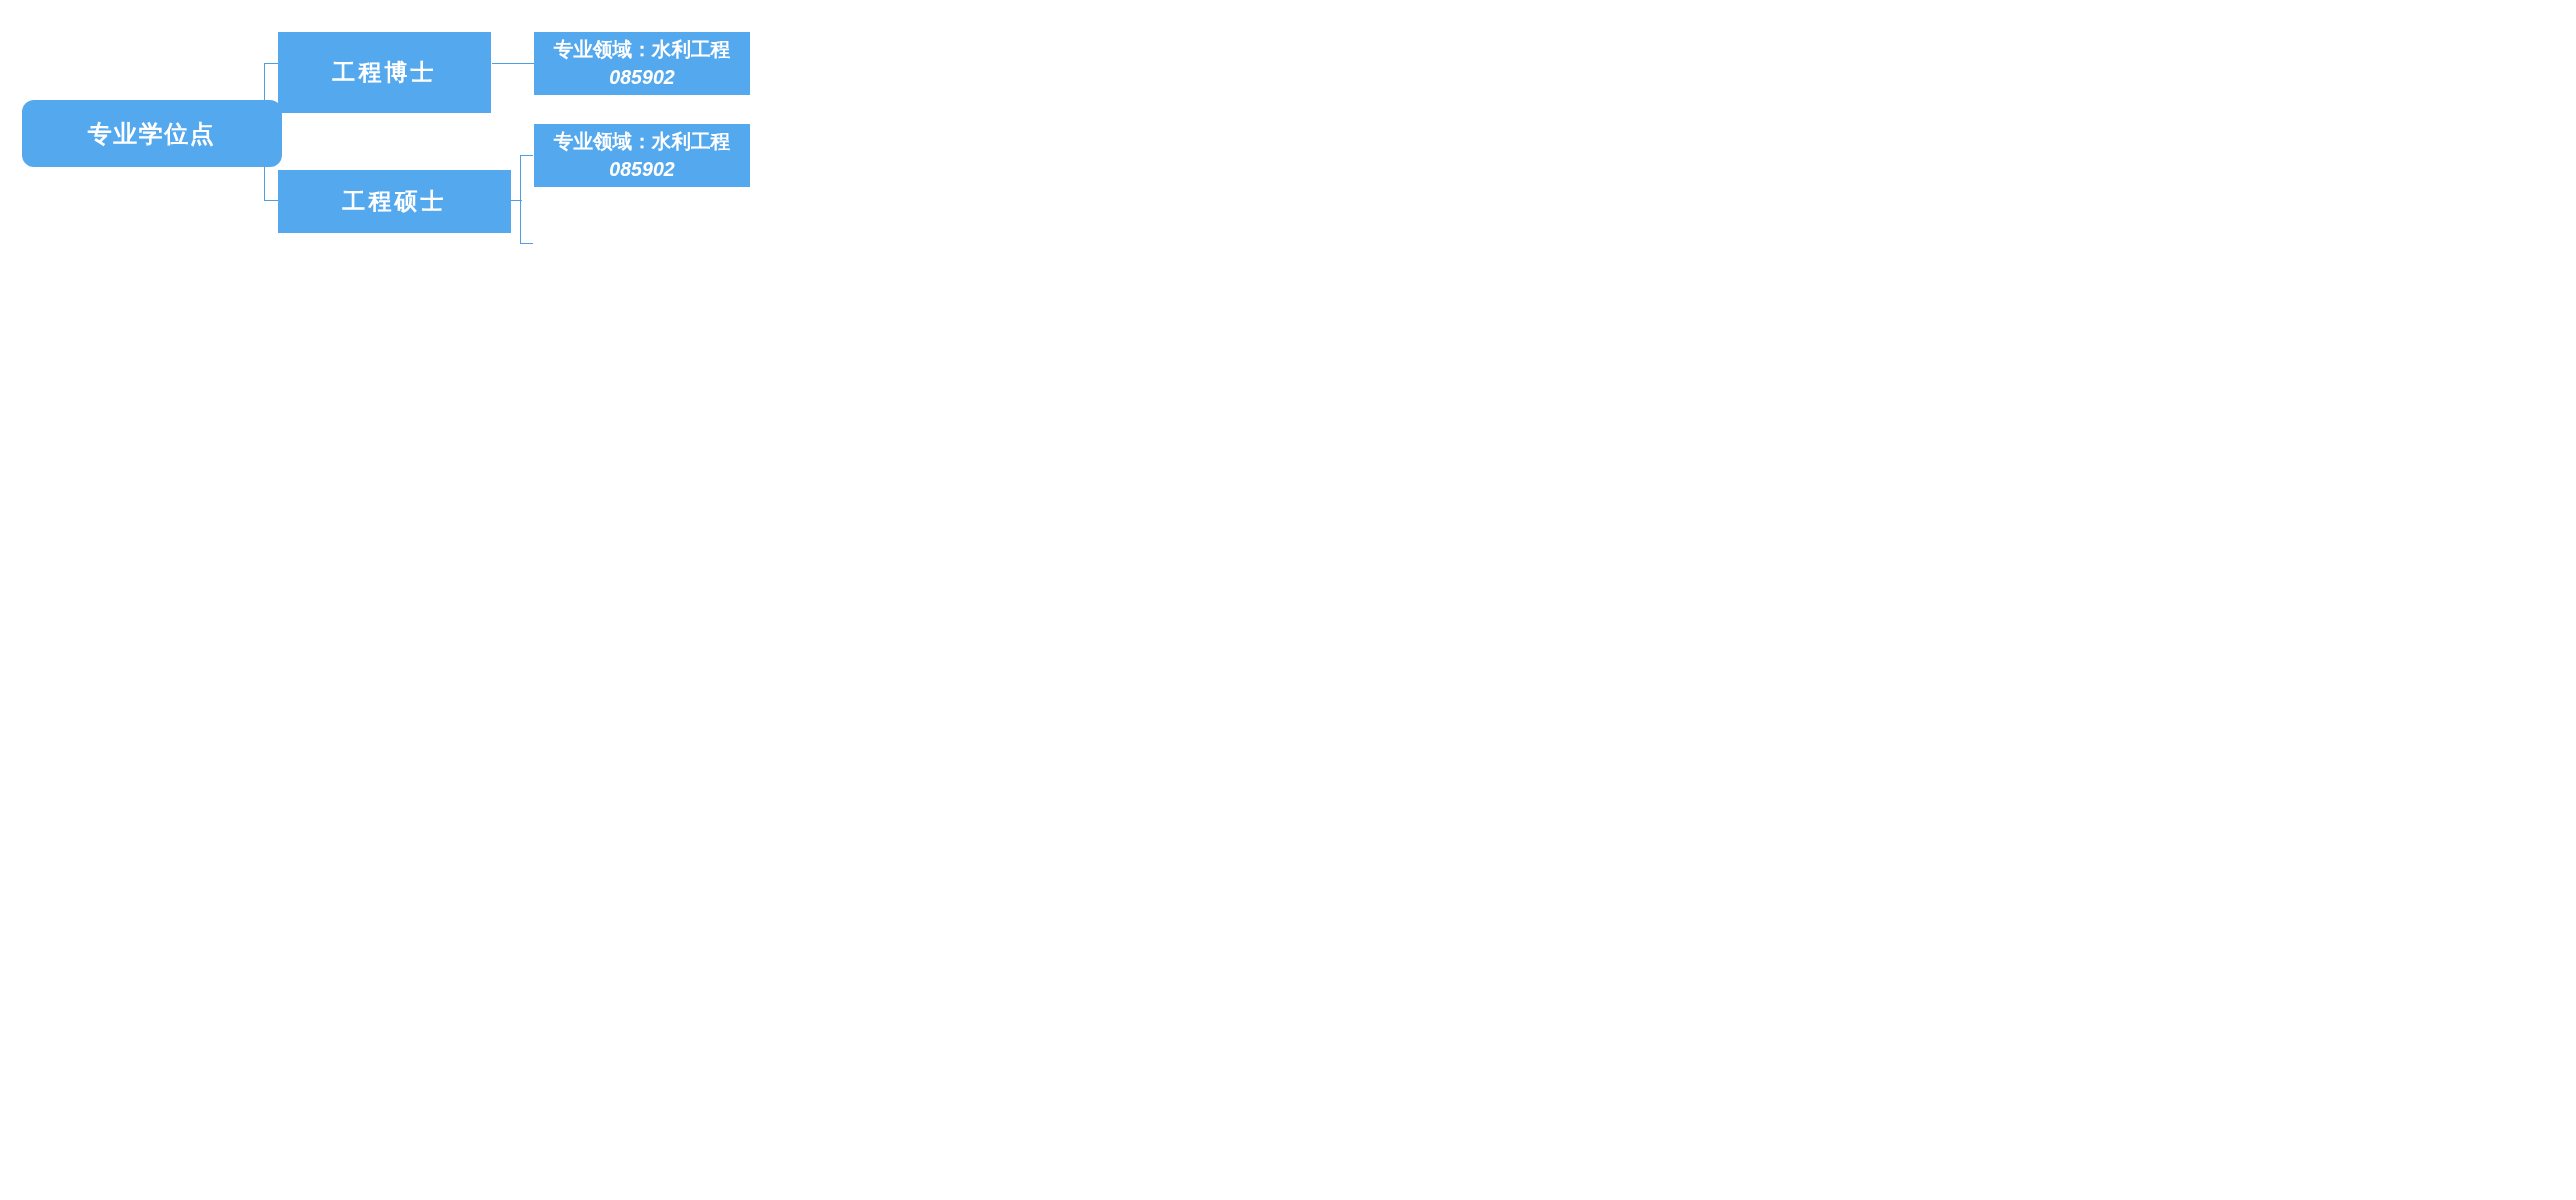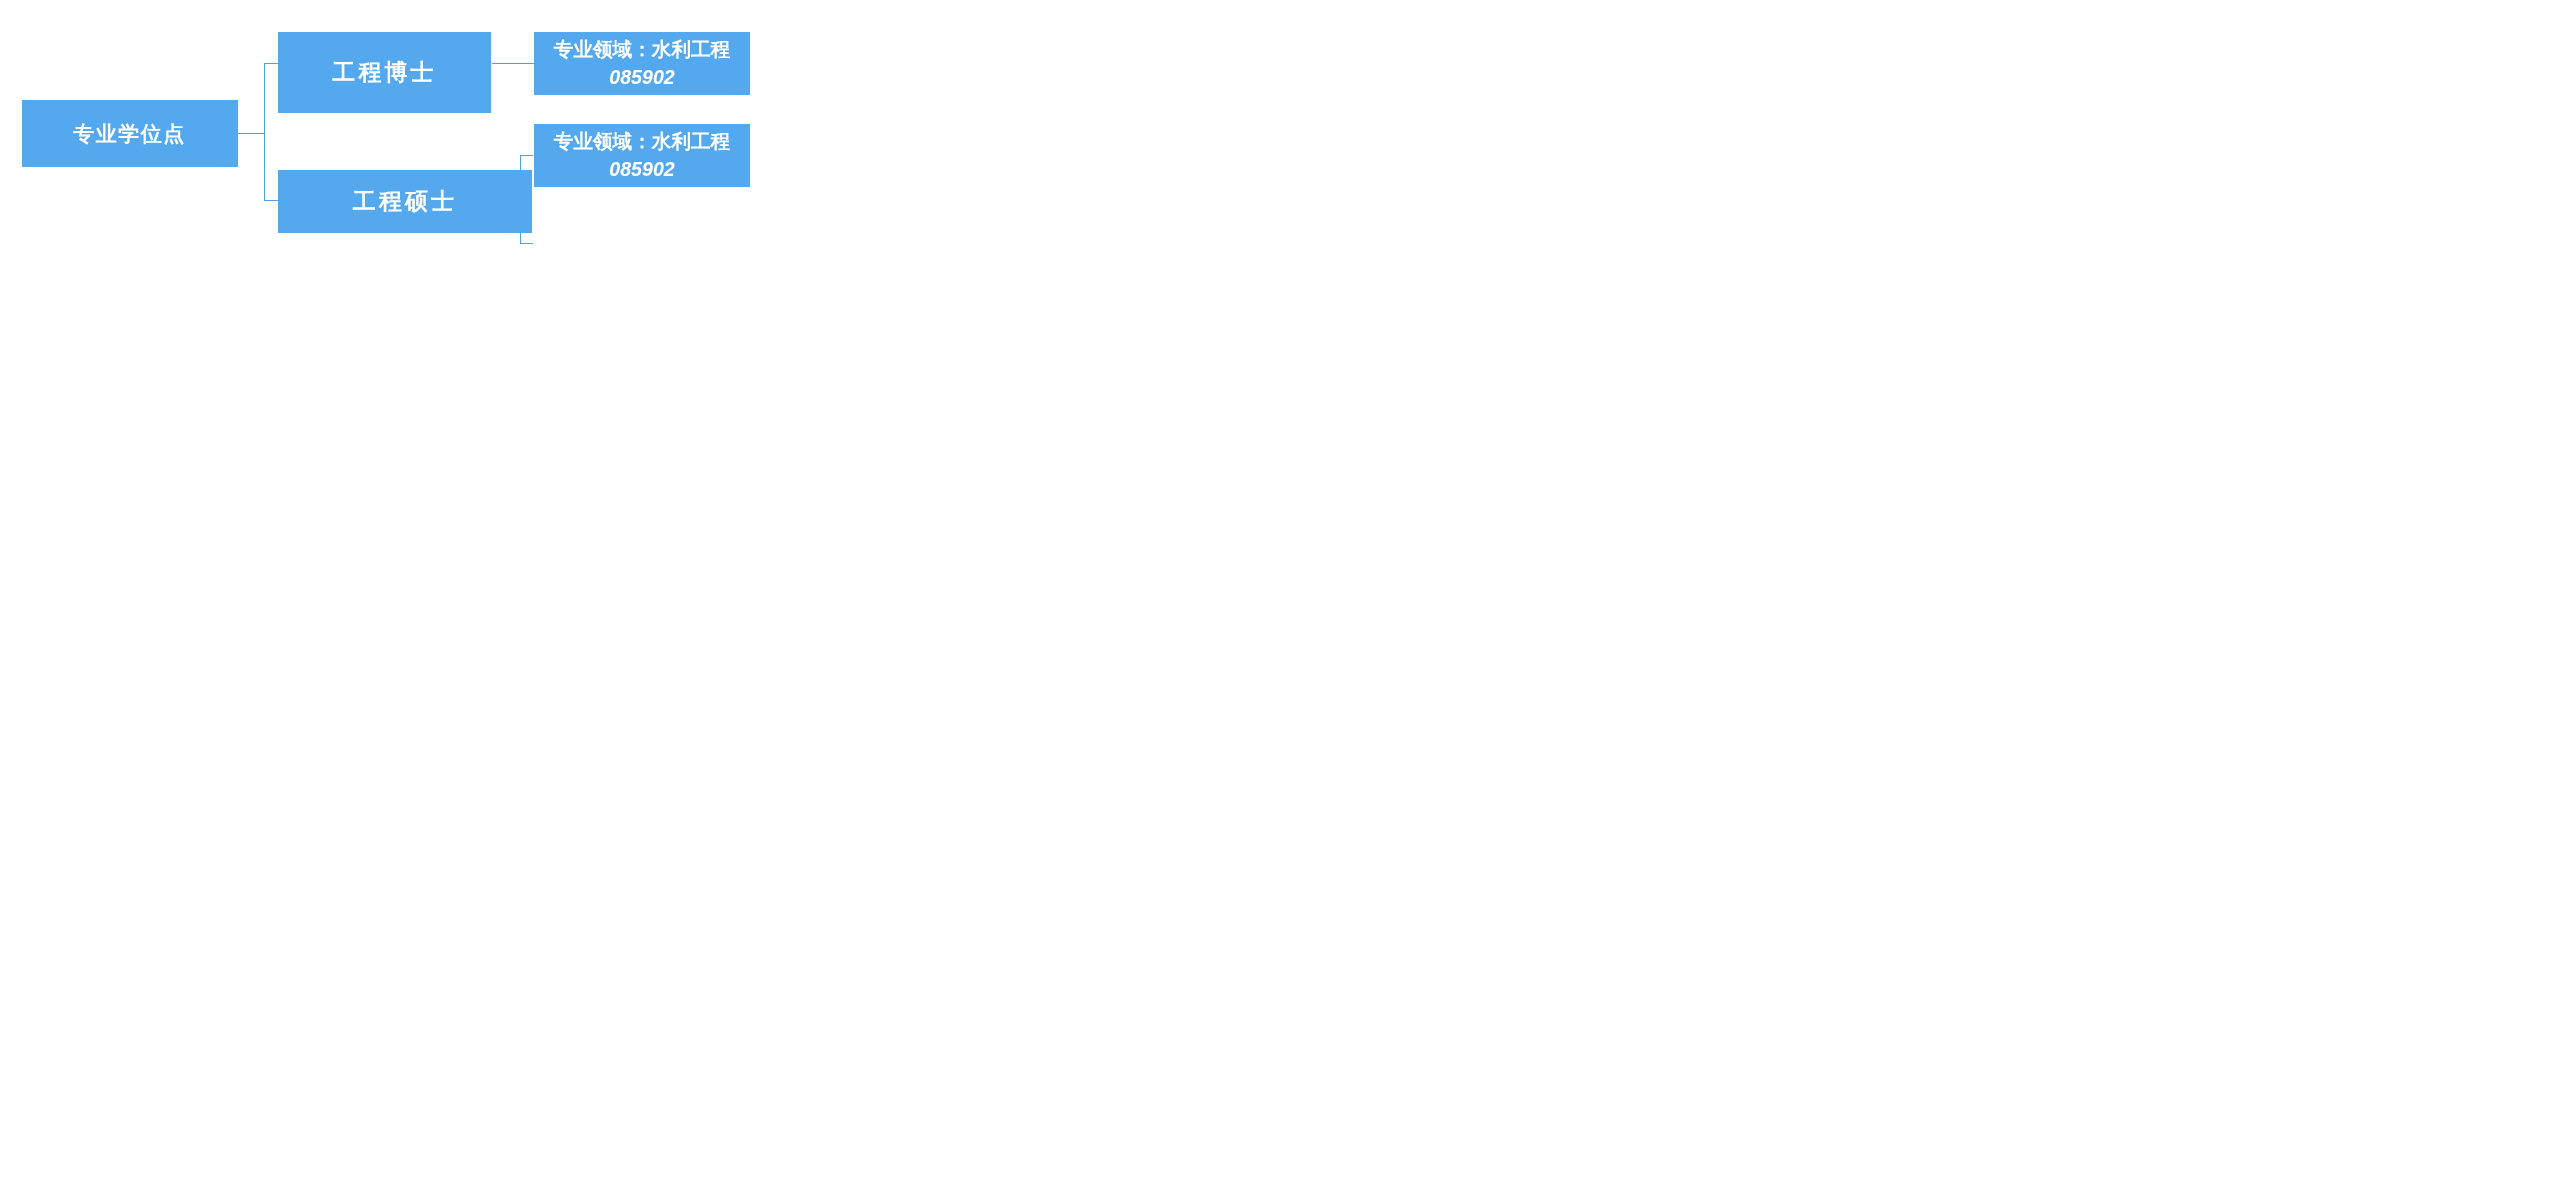--- a/index.html
+++ b/index.html
@@ -23,24 +23,24 @@
     flex-direction: column;
     align-items: center;
     justify-content: center;
     text-align: center;
     font-weight: bold;
     box-sizing: border-box;
   }
   .node .label-line { display: block; white-space: nowrap; }
 
   
-  .node-root   { left: 21.6px;  top: 100px; width: 216px; height: 67px; font-size: 21px; letter-spacing: 1.5px; }
+  .node-root   { left: 21.6px;  top: 100px; width: 260px; height: 67px; font-size: 24px; letter-spacing: 1.5px; border-radius: 12px; }
   
   .node-doctor { left: 278px; top: 32px;  width: 213px; height: 81px; font-size: 23px; letter-spacing: 3.1px; }
-  .node-master { left: 278px; top: 170px; width: 254px; height: 63px; font-size: 23px; letter-spacing: 3.1px; }
+  .node-master { left: 278px; top: 170px; width: 233px; height: 63px; font-size: 23px; letter-spacing: 3.1px; }
   
   .node-leaf   { left: 534px; width: 216px; font-size: 19.6px; line-height: 1.0; text-align: center; }
   .node-leaf1  { top: 32px;  height: 63px; }
   .node-leaf2  { top: 124px; height: 63px; }
   .node-leaf3  { top: 211px; height: 64px; }
   .node-leaf .label-line + .label-line { margin-top: 8px; font-style: italic; }
 
   
   .conn {
     position: absolute;

